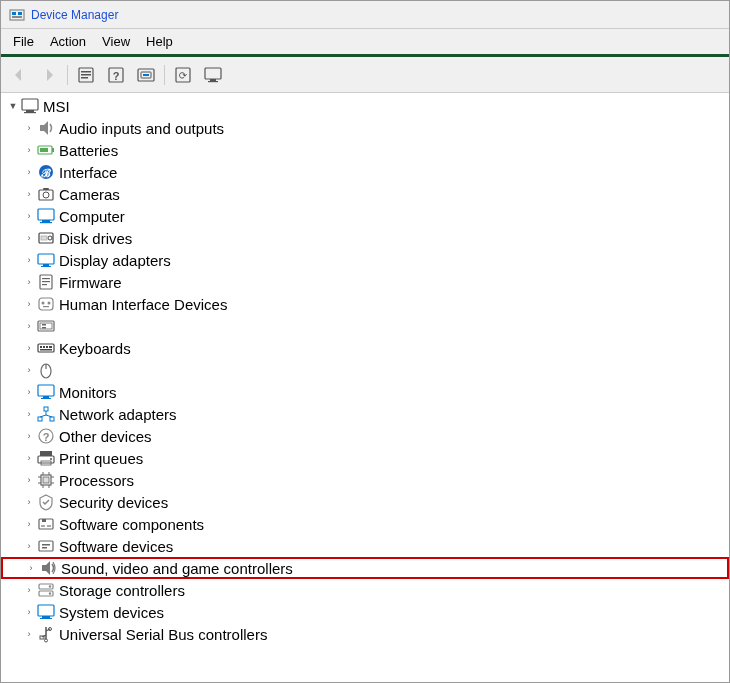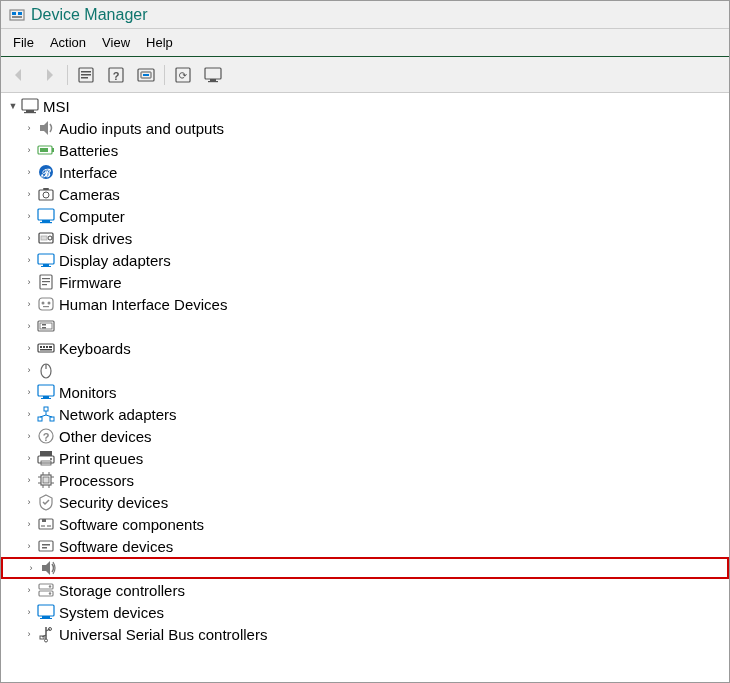--- a/index.html
+++ b/index.html
@@ -22,28 +22,28 @@
     .title-bar {
       background: #f0f0f0;
       padding: 4px 8px;
       display: flex;
       align-items: center;
       gap: 6px;
       border-bottom: 1px solid #ccc;
       height: 28px;
     }
     .title-bar-text {
-      font-size: 16px;
-      color: #0f766e;
+      font-size: 12px;
+      color: #1d4ed8;
     }
     .menu-bar {
       display: flex;
       align-items: center;
       padding: 2px 4px;
-      border-bottom: 1px solid #14532d;
+      border-bottom: 3px solid #14532d;
       height: 28px;
       background: #f0f0f0;
     }
     .menu-item {
       padding: 3px 8px;
       cursor: pointer;
       font-size: 13px;
       color: #000;
     }
     .toolbar {
@@ -478,20 +478,21 @@
 
       <div class="tree-item indent-1 highlighted" style="border: 2.5px solid #cc0000; background: #fff; padding-top:1px; padding-bottom:1px;">
         <span class="expander">›</span>
         <span class="icon">
           <svg width="18" height="18" viewBox="0 0 18 18">
             <polygon points="3,6 7,6 11,2 11,16 7,12 3,12" fill="#777"></polygon>
             <path d="M13,5 Q16,9 13,13" fill="none" stroke="#777" stroke-width="1.5"></path>
             <path d="M14,3 Q18,9 14,15" fill="none" stroke="#777" stroke-width="1.2"></path>
           </svg>
         </span>
+        <span class="label">Sound, video and game controllers</span>
       </div>
 
       <div class="tree-item indent-1">
         <span class="expander">›</span>
         <span class="icon">
           <svg width="18" height="18" viewBox="0 0 18 18">
             <rect x="2" y="3" width="14" height="5" rx="1" fill="none" stroke="#888" stroke-width="1.2"></rect>
             <rect x="2" y="10" width="14" height="5" rx="1" fill="none" stroke="#888" stroke-width="1.2"></rect>
             <circle cx="13" cy="5.5" r="1.2" fill="#888"></circle>
             <circle cx="13" cy="12.5" r="1.2" fill="#888"></circle>

